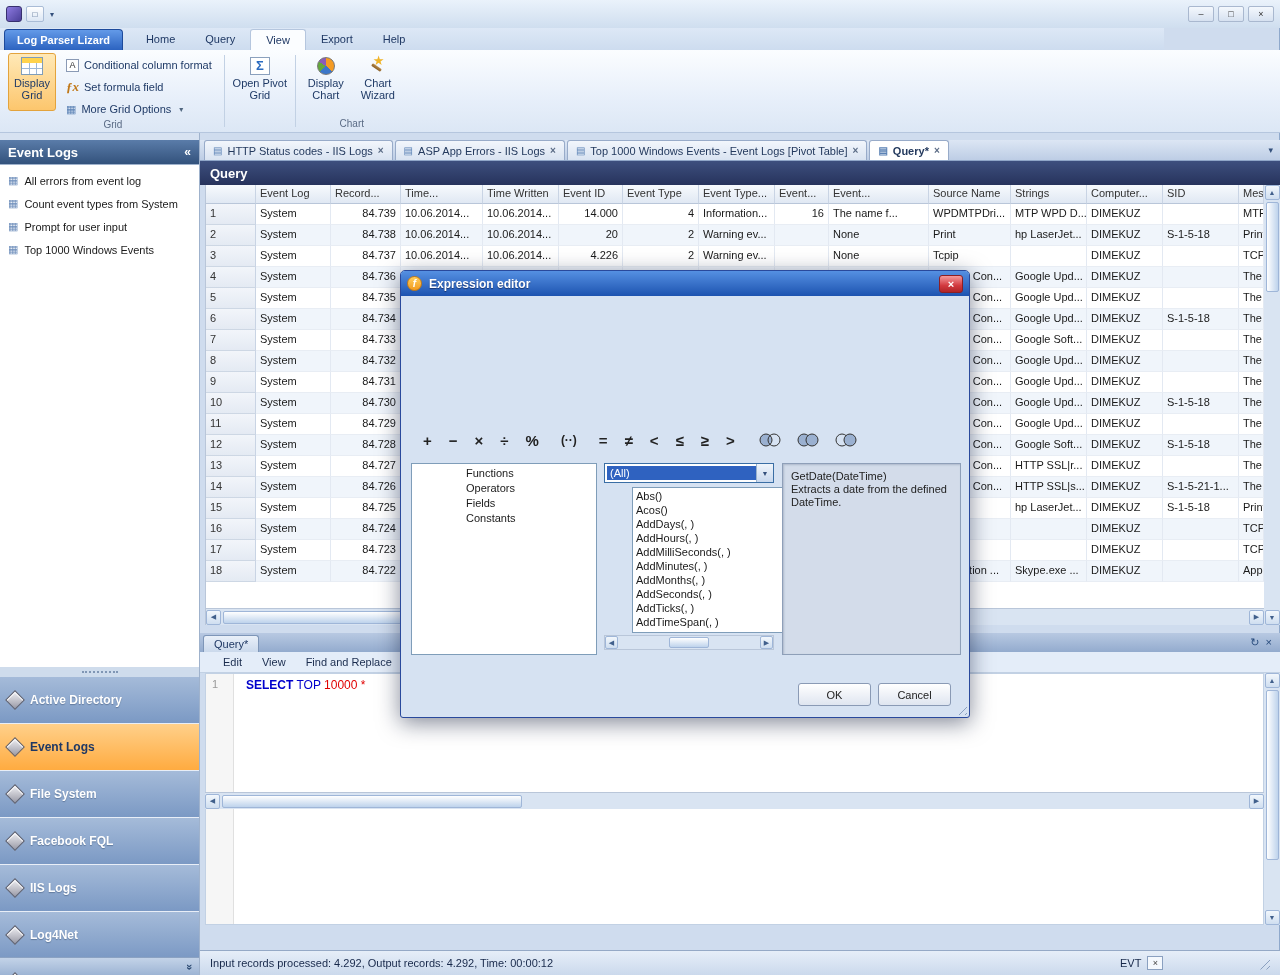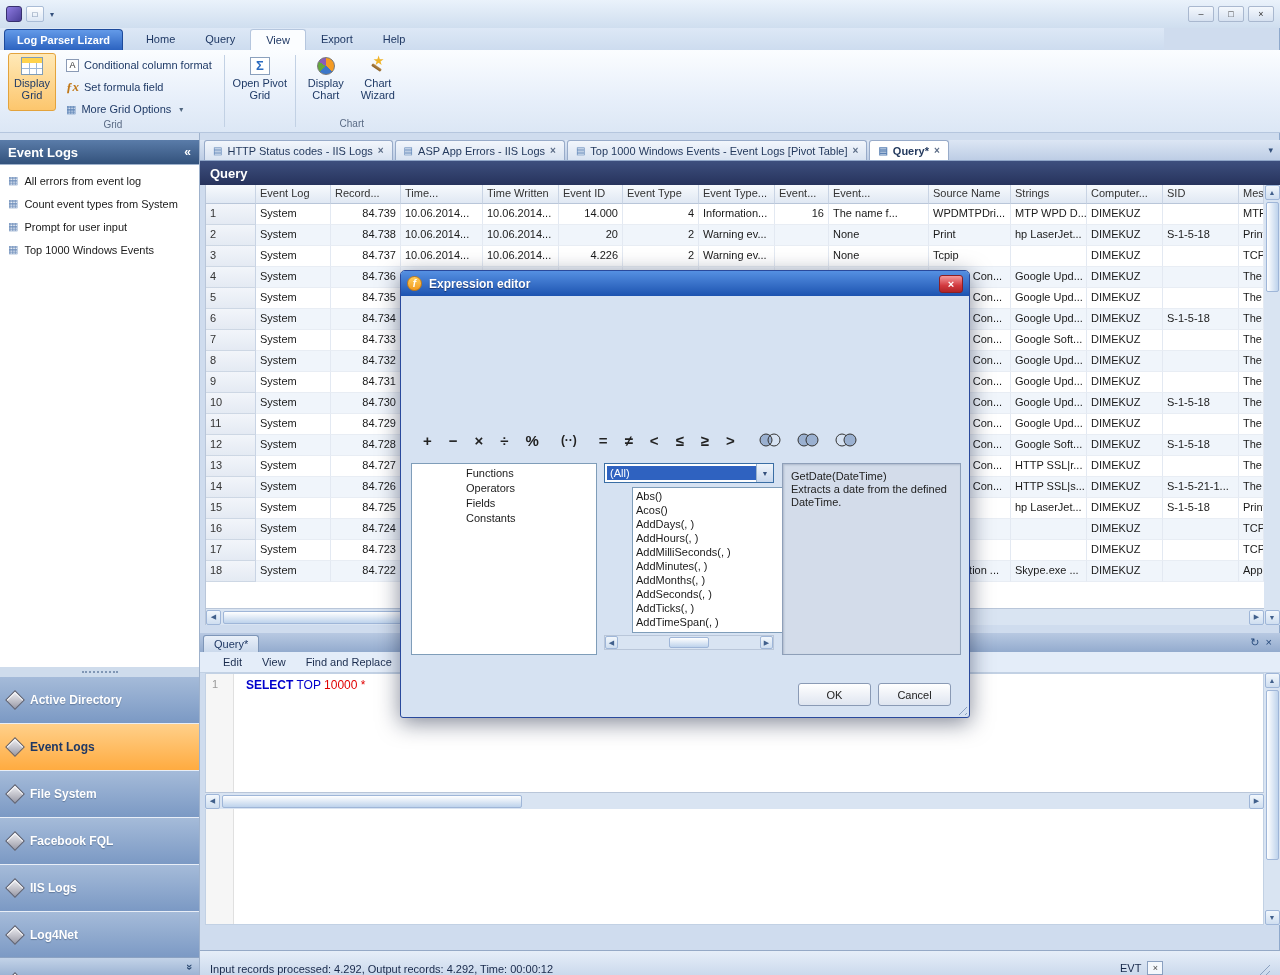--- a/index.html
+++ b/index.html
@@ -153,21 +153,21 @@
     padding:4px 0 0 6px; }
   .code { padding:4px 0 0 12px; white-space:pre; font-size:12px; }
   .tok-kwb { color:#0000cc; font-weight:bold; }
   .tok-kw { color:#0000cc; }
   .tok-num { color:#e00000; }
   .sql-vscroll { top:540px; right:0; height:252px; }
   .sql-hscroll { position:absolute; left:5px; top:659px; right:16px; }
   
   .statusbar { position:absolute; left:0; top:817px; right:0; height:25px;
     background: linear-gradient(#e6eef8,#cbd9ec); border-top:1px solid #95a9c6;
-    display:flex; align-items:flex-end; padding:0 10px; color:#17284a; }
+    display:flex; align-items:center; padding:0 10px; color:#17284a; }
   .evt-wrap { position:absolute; left:920px; display:flex; align-items:center; gap:6px; }
   .evt-close { width:16px; height:14px; border:1px solid #8aa0c0; background:#f4f8fd;
     display:flex; align-items:center; justify-content:center; font-size:9px; color:#444; }
   .grip { margin-left:auto; width:13px; height:13px;
     background: repeating-linear-gradient(135deg, transparent 0 3px, #8aa0c0 3px 4px); 
     clip-path: polygon(100% 0, 100% 100%, 0 100%); }
   
   .dialog { position:absolute; left:400px; top:270px; width:570px; height:448px;
     background:#d6e2f2; border:1px solid #29499c; border-radius:5px 5px 3px 3px;
     box-shadow: 0 5px 22px rgba(10,20,50,.5); z-index:50; }

